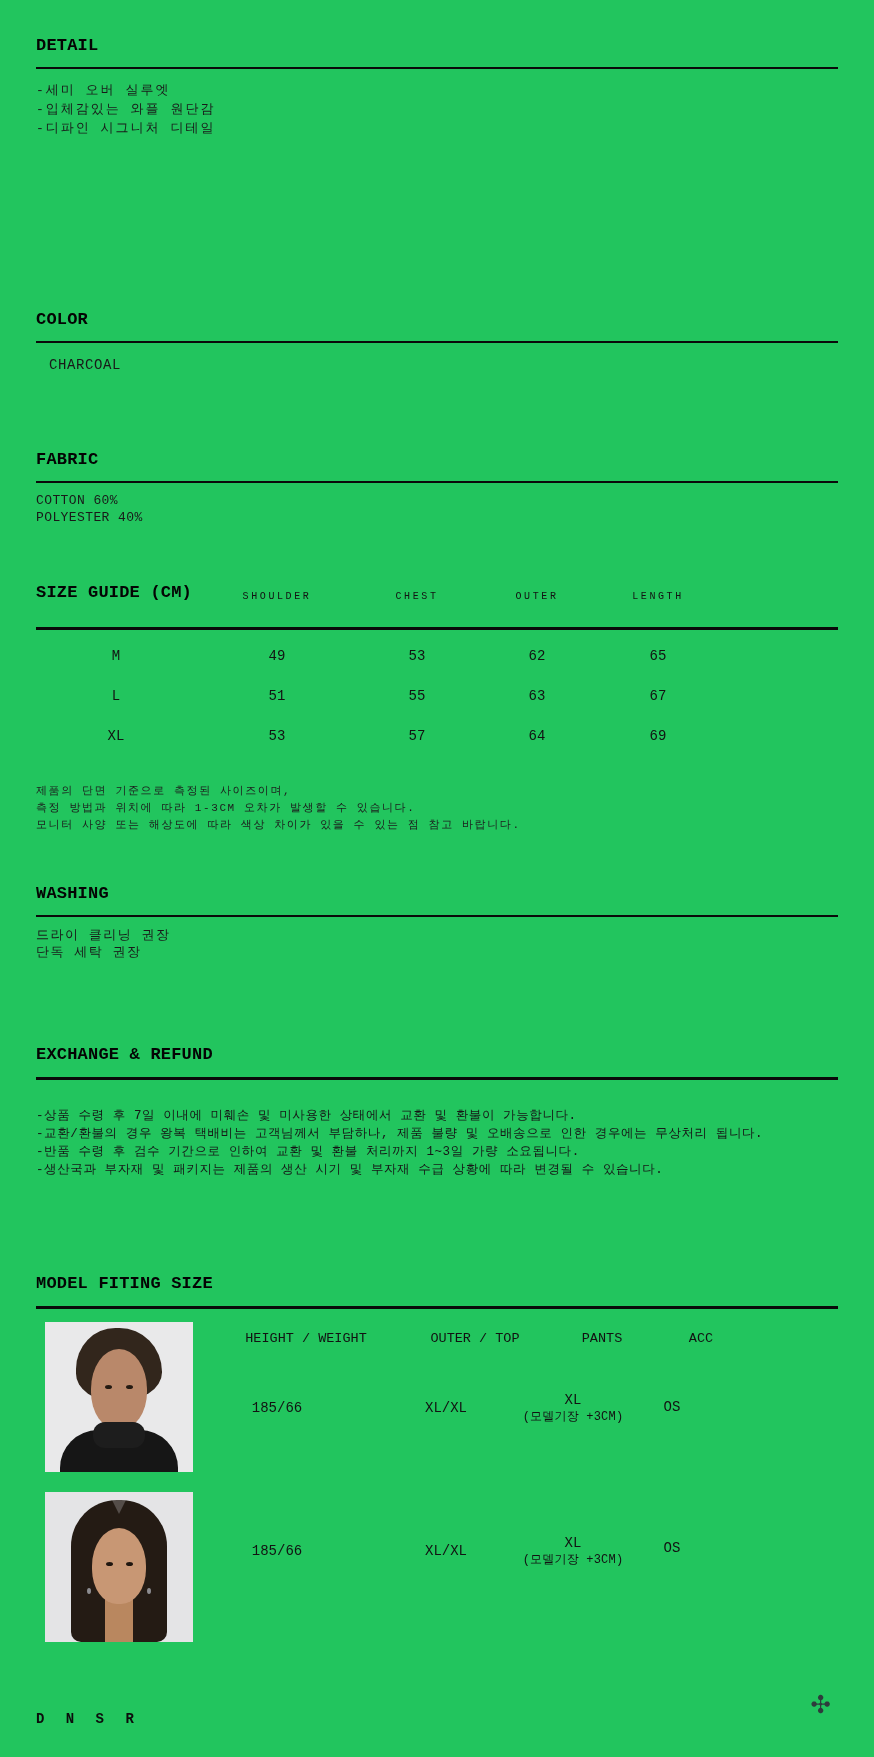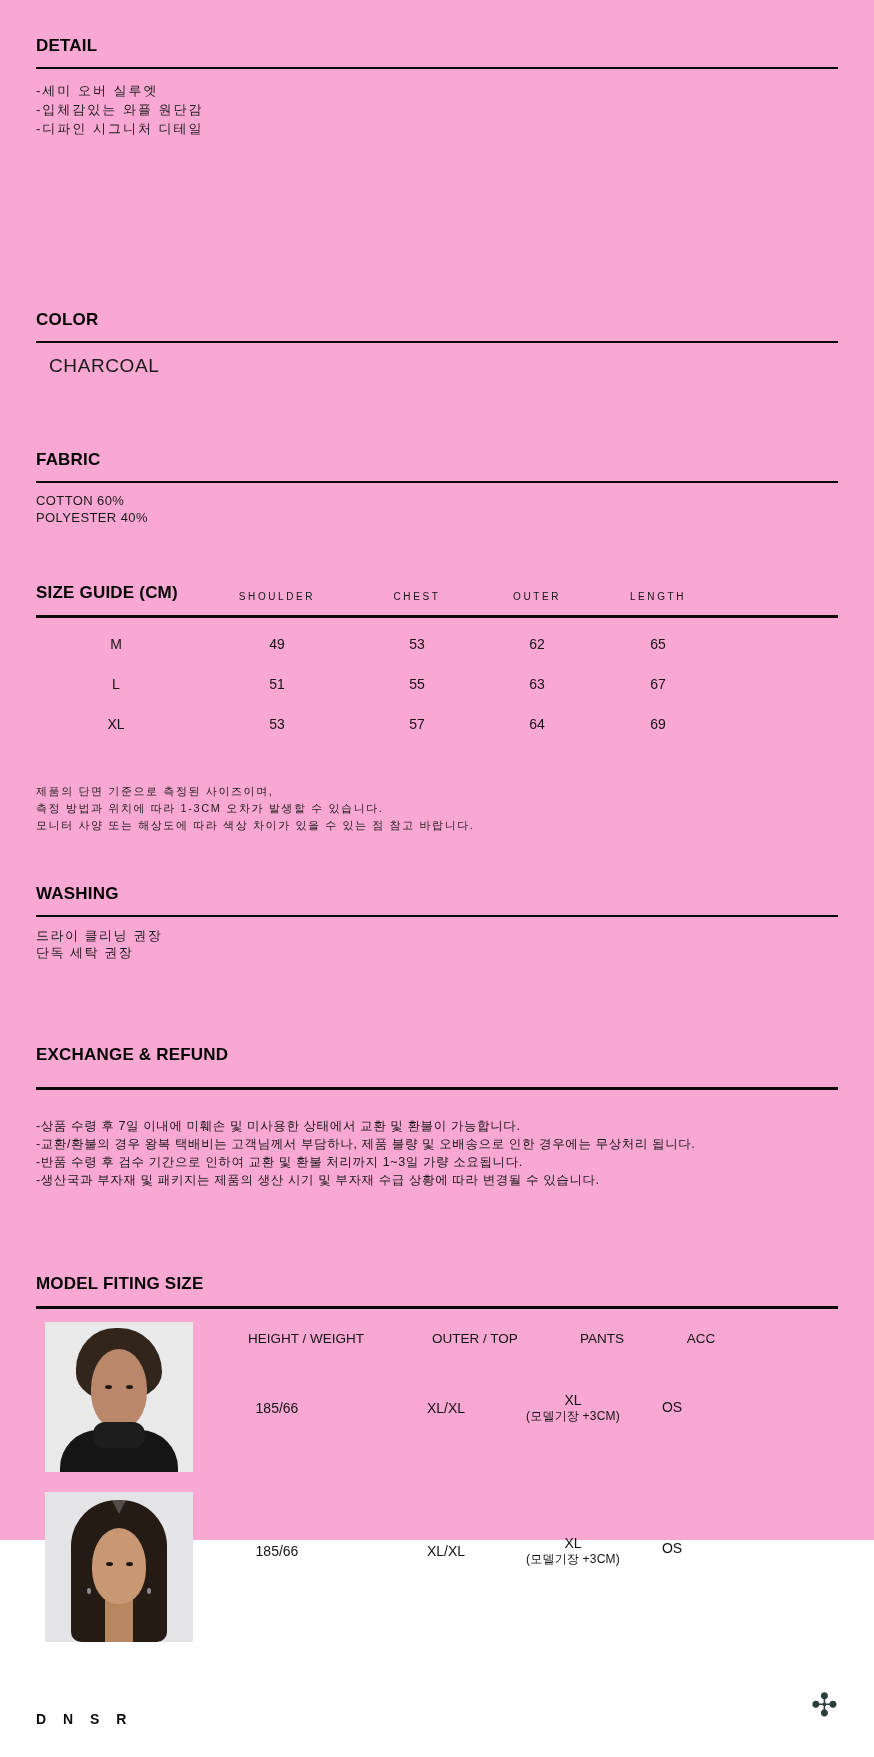--- a/index.html
+++ b/index.html
@@ -4,39 +4,39 @@
 <style>
   * { margin:0; padding:0; box-sizing:border-box; }
   html,body { background:#ffffff; }
   body {
     width:874px; height:1757px;
     font-family:"Liberation Sans", sans-serif;
     color:#111111;
     position:relative;
     overflow:hidden;
   }
-  .page { position:relative; width:874px; height:1540px; background:#f9a8d4; }
+  .page { position:relative; width:874px; height:1757px; background:#22c55e;font-family:Liberation Mono, monospace; }
   .sec { position:absolute; left:36px; right:36px; }
 
   .sec-title{
     font-size:17px; line-height:20px; font-weight:700; color:#040404;
     letter-spacing:.2px; white-space:nowrap;
   }
   .rule2 { border-bottom:2px solid #0a0a0a; }
   .rule3 { border-bottom:3px solid #0a0a0a; }
   .pad-b  { padding-bottom:11px; }
 
   .k-list { margin-top:12px; font-size:13px; line-height:19px; letter-spacing:2px; color:#191919; white-space:nowrap; }
   .k-line { font-size:13px; line-height:17px; letter-spacing:1.5px; color:#191919; white-space:nowrap; }
   .plain  { font-size:13px; line-height:17px; letter-spacing:.4px; color:#191919; white-space:nowrap; }
 
   
   .sg-head{
     display:grid; grid-template-columns:160px 162px 118px 122px 120px;
-    align-items:end; padding-bottom:12px; border-bottom:3px solid #0a0a0a;
+    align-items:end; padding-bottom:24px; border-bottom:3px solid #0a0a0a;
   }
   .sg-col { text-align:center; font-size:10px; letter-spacing:2.6px; color:#121212; padding-bottom:1px; white-space:nowrap; }
   .sg-row { display:grid; grid-template-columns:160px 162px 118px 122px 120px; height:40px; align-items:center; }
   .sg-rows { margin-top:6px; }
   .sg-cell { text-align:center; font-size:14px; color:#121212; }
 
   .notes { font-size:11px; line-height:17px; letter-spacing:1.6px; color:#1c1c1c; white-space:nowrap; }
 
   .ex-list { margin-top:27px; font-size:12.5px; line-height:18px; letter-spacing:.6px; color:#161616; white-space:nowrap; }
 
@@ -92,21 +92,21 @@
     <div class="sec-title pad-b rule2">DETAIL</div>
     <div class="k-list">
       <div>-세미 오버 실루엣</div>
       <div>-입체감있는 와플 원단감</div>
       <div>-디파인 시그니처 디테일</div>
     </div>
   </div>
 
   <div class="sec" style="top:310px;">
     <div class="sec-title pad-b rule2">COLOR</div>
-    <div class="plain" style="margin-top:14px; padding-left:13px; font-size:19px; letter-spacing:.6px;">CHARCOAL</div>
+    <div class="plain" style="margin-top:14px; padding-left:13px; font-size:14px; letter-spacing:.6px;">CHARCOAL</div>
   </div>
 
   <div class="sec" style="top:450px;">
     <div class="sec-title pad-b rule2">FABRIC</div>
     <div style="margin-top:9px;">
       <div class="plain">COTTON 60%</div>
       <div class="plain">POLYESTER 40%</div>
     </div>
   </div>
 
@@ -151,21 +151,21 @@
 
   <div class="sec" style="top:884px;">
     <div class="sec-title pad-b rule2">WASHING</div>
     <div style="margin-top:10px;">
       <div class="k-line">드라이 클리닝 권장</div>
       <div class="k-line">단독 세탁 권장</div>
     </div>
   </div>
 
   <div class="sec" style="top:1045px;">
-    <div class="sec-title rule3" style="padding-bottom:22px;">EXCHANGE &amp; REFUND</div>
+    <div class="sec-title rule3" style="padding-bottom:12px;">EXCHANGE &amp; REFUND</div>
     <div class="ex-list">
       <div>-상품 수령 후 7일 이내에 미훼손 및 미사용한 상태에서 교환 및 환불이 가능합니다.</div>
       <div>-교환/환불의 경우 왕복 택배비는 고객님께서 부담하나, 제품 불량 및 오배송으로 인한 경우에는 무상처리 됩니다.</div>
       <div>-반품 수령 후 검수 기간으로 인하여 교환 및 환불 처리까지 1~3일 가량 소요됩니다.</div>
       <div>-생산국과 부자재 및 패키지는 제품의 생산 시기 및 부자재 수급 상황에 따라 변경될 수 있습니다.</div>
     </div>
   </div>
 
   <div class="sec" style="top:1274px;">
     <div class="sec-title rule3" style="padding-bottom:12px;">MODEL FITING SIZE</div>

